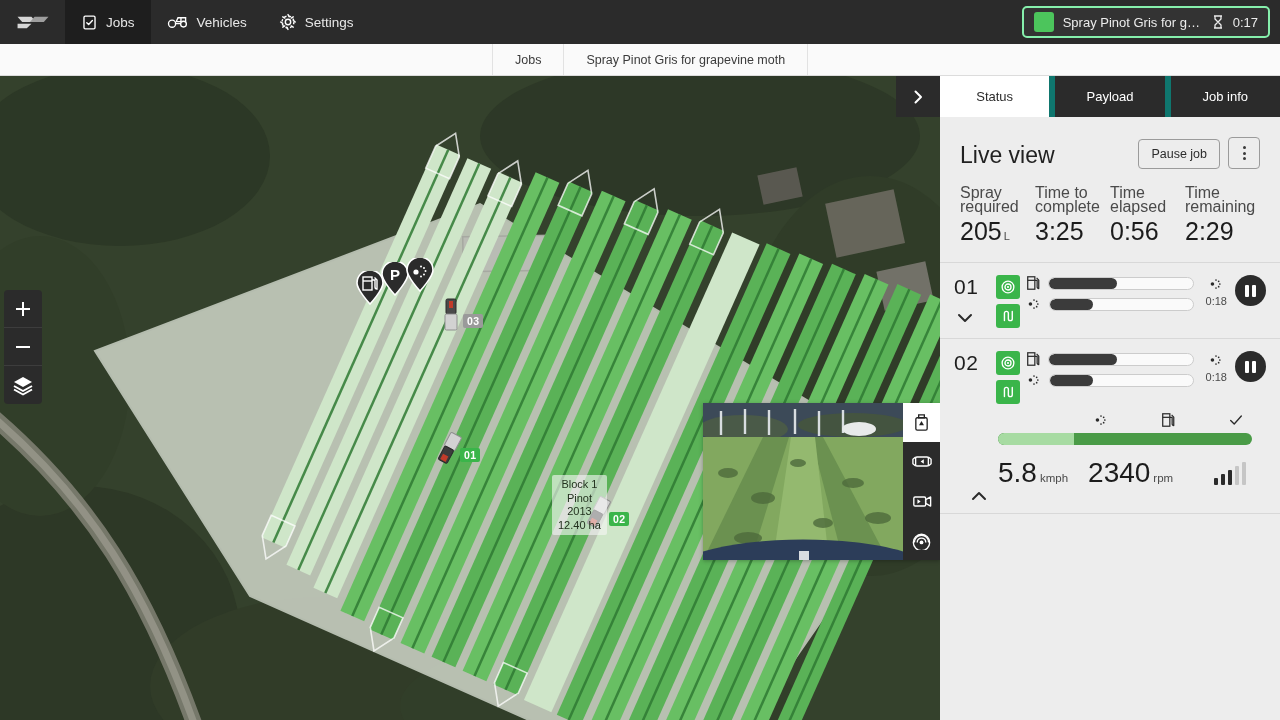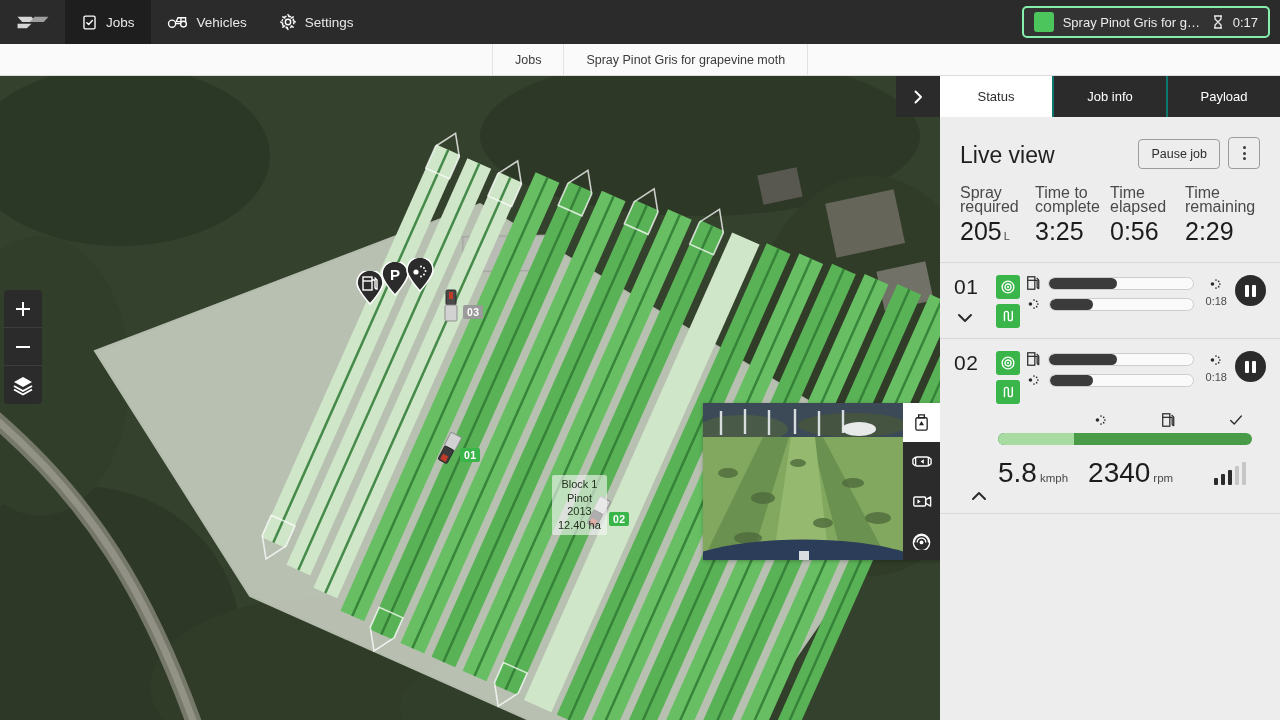--- a/index.html
+++ b/index.html
@@ -112,21 +112,21 @@
 
   
   .panel {
     position:absolute; left:940px; top:76px; width:340px; height:644px;
     background:#ededed; display:flex; flex-direction:column;
   }
   .tabs { display:flex; height:41px; }
   .tab {
     flex:1; display:flex; align-items:center; justify-content:center;
     font-size:13px; cursor:pointer; background:#2b2b2b; color:#fff;
-    border-right:2px solid #0f766e;
+    border-right:6px solid #0f766e;
   }
   .tab:last-child { border-right:none; }
   .tab.active { background:#fff; color:#2b2b2b; }
 
   .panel-head { padding:20px 20px 0 20px; }
   .lv-row { display:flex; align-items:flex-end; }
   .live-title { font-size:23px; color:#212121; font-weight:400; flex:1; }
   .btn-outline {
     border:1px solid #9b9b9b; border-radius:4px; background:transparent;
     font-size:12.5px; color:#2c2c2c; padding:7px 12px; cursor:pointer;
@@ -358,21 +358,21 @@
         <g fill="#fff">
           <circle cx="16" cy="8.5" r="1"></circle>
             <circle cx="19" cy="10" r="1"></circle>
           <circle cx="20.5" cy="13" r="1"></circle>
             <circle cx="19" cy="16.5" r="1"></circle>
           <circle cx="16" cy="18.5" r="1"></circle>
         </g>
       </svg>
     </div>
 
-    <div class="veh-marker" style="left:443px; top:213px;">
+    <div class="veh-marker" style="left:443px; top:222px;">
       <svg width="16" height="34" viewBox="0 0 16 34">
         <rect x="3" y="1" width="10" height="15" rx="1.5" fill="#4a4a4a" stroke="#2a2a2a"></rect>
         <rect x="6" y="3" width="4" height="7" fill="#c13b2a"></rect>
         <rect x="2" y="16" width="12" height="16" rx="1.5" fill="#d2d2d2" stroke="#8f8f8f"></rect>
       </svg>
       <span class="veh-badge off" style="left:20px; top:16px;">03</span>
     </div>
 
     <div class="veh-marker" style="left:441px; top:356px;">
       <svg width="16" height="34" viewBox="0 0 16 34" style="transform:rotate(28deg)">
@@ -491,22 +491,22 @@
           </svg>
         </div>
       </div>
     </div>
   </div>
 
   <div class="panel">
 
     <div class="tabs">
       <div class="tab active">Status</div>
+      <div class="tab">Payload</div>
       <div class="tab">Job info</div>
-      <div class="tab">Payload</div>
     </div>
 
     <div class="panel-head">
       <div class="lv-row">
         <div class="live-title">Live view</div>
         <button class="btn-outline">Pause job</button>
         <button class="btn-kebab">
           <span class="kdot"></span>
           <span class="kdot"></span>
           <span class="kdot"></span>

